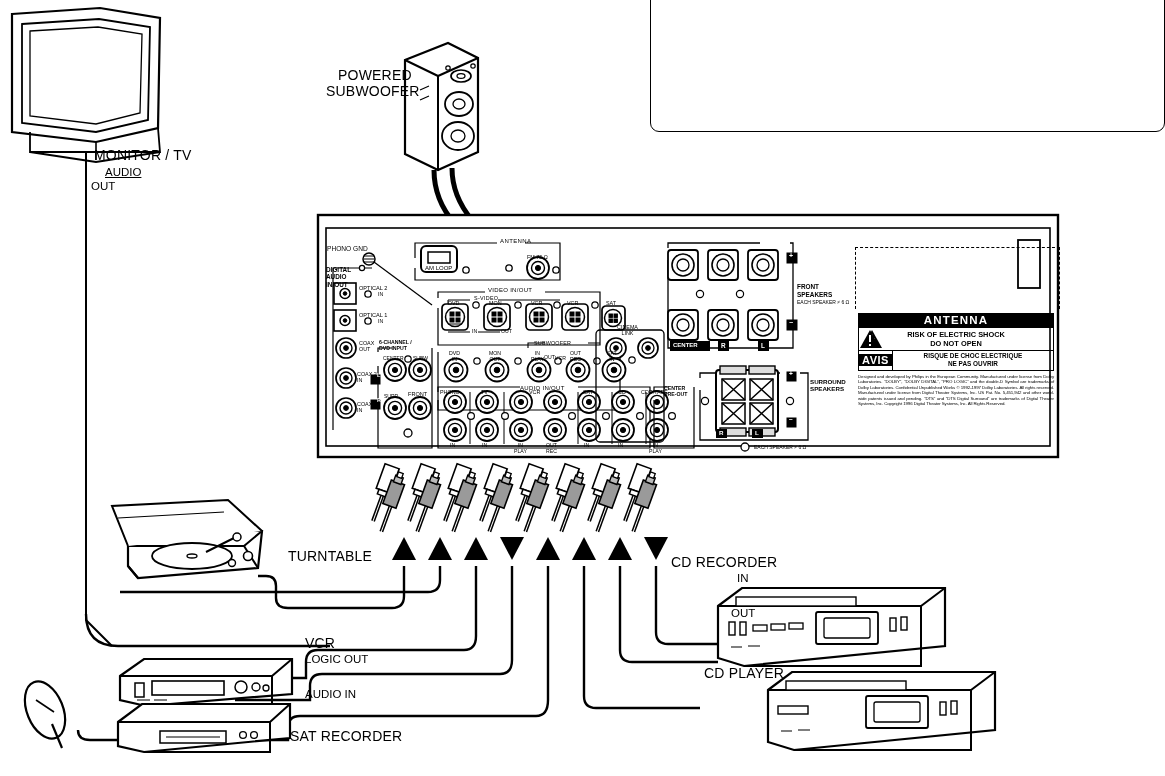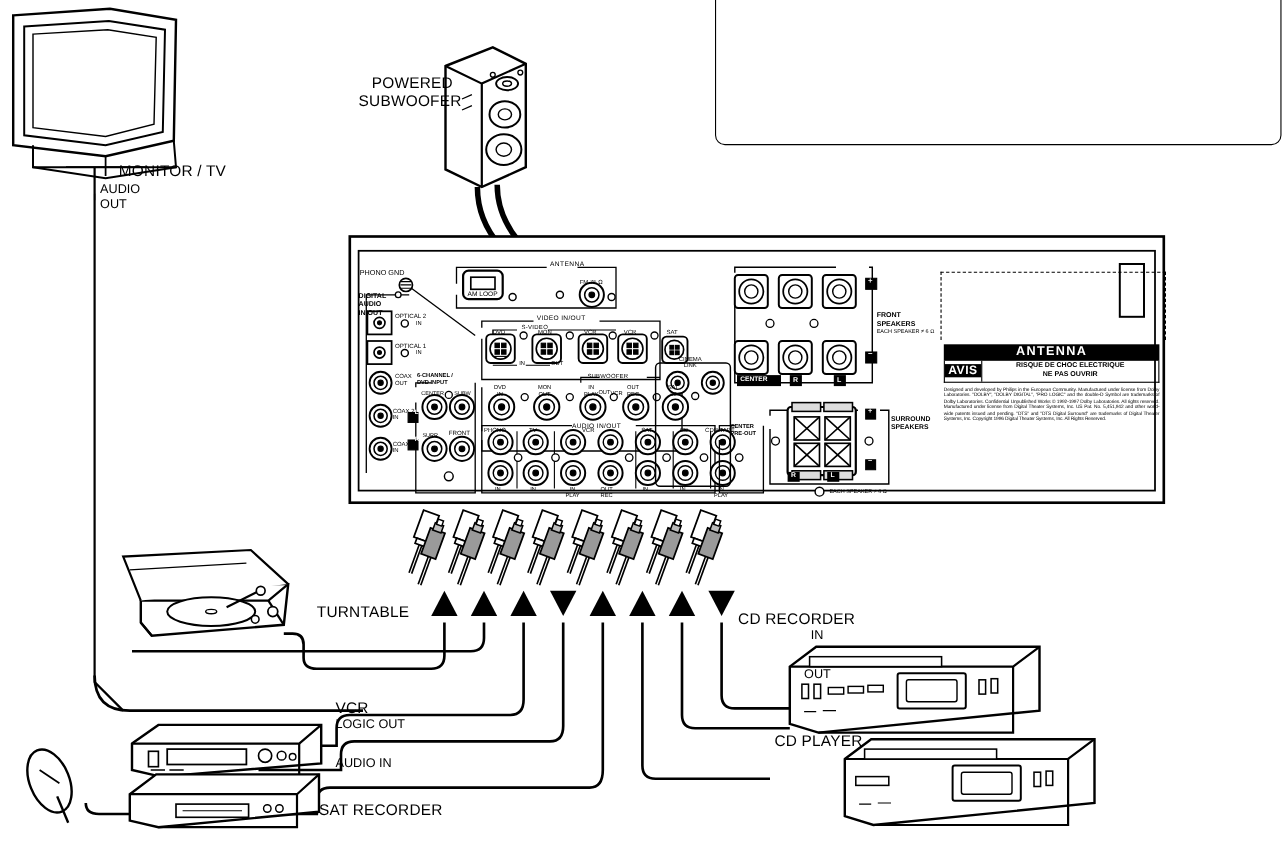--- a/index.html
+++ b/index.html
@@ -511,22 +511,22 @@
     <rect x="940" y="702" width="6" height="13" fill="#fff" stroke="#000" stroke-width="1.4"></rect>
     <rect x="951" y="701" width="6" height="13" fill="#fff" stroke="#000" stroke-width="1.4"></rect>
     <path d="M781 731 L792 731 M798 730 L810 730" stroke="#000" stroke-width="1.1" fill="none"></path>
   </g>
 </svg>
 
 <div id="note-box">
   <p>déterminer l'usage des connecteurs numériques de l'é</p>
 </div>
 
-<div class="lbl lbl-lg" style="left:108px;top:148px;">MONITOR / TV</div>
-<div class="lbl lbl-md" style="left:91px;top:166px;">AUDIO</div>
+<div class="lbl lbl-lg" style="left:94px;top:148px;">MONITOR / TV</div>
+<div class="lbl lbl-md" style="left:105px;top:166px;text-decoration:underline;">AUDIO</div>
 <div class="lbl lbl-md" style="left:91px;top:180px;">OUT</div>
 
 <div class="lbl lbl-lg" style="left:338px;top:68px;">POWERED</div>
 <div class="lbl lbl-lg" style="left:326px;top:84px;">SUBWOOFER</div>
 
 <div class="lbl lbl-lg" style="left:288px;top:549px;">TURNTABLE</div>
 
 <div class="lbl lbl-lg" style="left:305px;top:636px;">VCR</div>
 <div class="lbl lbl-md" style="left:305px;top:653px;">LOGIC OUT</div>
 <div class="lbl lbl-md" style="left:305px;top:688px;">AUDIO IN</div>
@@ -620,20 +620,35 @@
 <div class="lbl" style="left:719px;top:430px;font-size:6.2px;font-weight:bold;color:#fff;">R</div>
 <div class="lbl" style="left:755px;top:430px;font-size:6.2px;font-weight:bold;color:#fff;">L</div>
 <div class="lbl" style="left:789px;top:252px;font-size:7px;font-weight:bold;color:#fff;">+</div>
 <div class="lbl" style="left:789px;top:319px;font-size:7px;font-weight:bold;color:#fff;">−</div>
 <div class="lbl" style="left:789px;top:370px;font-size:6.6px;font-weight:bold;color:#fff;">+</div>
 <div class="lbl" style="left:789px;top:416px;font-size:6.6px;font-weight:bold;color:#fff;">−</div>
 
 <div id="dashed"></div>
 <div id="caution">
   <div class="cbar">ANTENNA</div>
+  <div class="cbody">
+
+    <svg class="tri" style="left:2px;top:1px;" width="22" height="20" viewBox="0 0 22 20">
+      <polygon points="11,1 21,19 1,19" fill="#000"></polygon>
+      <polygon points="12,5 8,11 11,11 9,16 14,9 11,9" fill="#fff"></polygon>
+    </svg>
+    <div class="t1">RISK OF ELECTRIC SHOCK</div>
+    <div class="t1">DO NOT OPEN</div>
+
+    <svg class="tri" style="right:2px;top:1px;" width="22" height="20" viewBox="0 0 22 20">
+      <polygon points="11,1 21,19 1,19" fill="#000"></polygon>
+      <rect x="10" y="6" width="2" height="7" fill="#fff"></rect>
+      <rect x="10" y="15" width="2" height="2" fill="#fff"></rect>
+    </svg>
+  </div>
   <div class="avis">
     <div class="a">AVIS</div>
     <div class="b">
       <span>RISQUE DE CHOC ELECTRIQUE</span><br><span>NE PAS OUVRIR</span>
     </div>
   </div>
   <div class="legal tiny">Designed and developed by Philips in the European Community. Manufactured under license from Dolby Laboratories. "DOLBY", "DOLBY DIGITAL", "PRO LOGIC" and the double-D Symbol are trademarks of Dolby Laboratories. Confidential Unpublished Works © 1992-1997 Dolby Laboratories. All rights reserved. Manufactured under license from Digital Theater Systems, Inc. US Pat. No. 5,451,942 and other world-wide patents issued and pending. "DTS" and "DTS Digital Surround" are trademarks of Digital Theater Systems, Inc. Copyright 1996 Digital Theater Systems, Inc. All Rights Reserved.</div>
 </div>
 
 </body></html>

